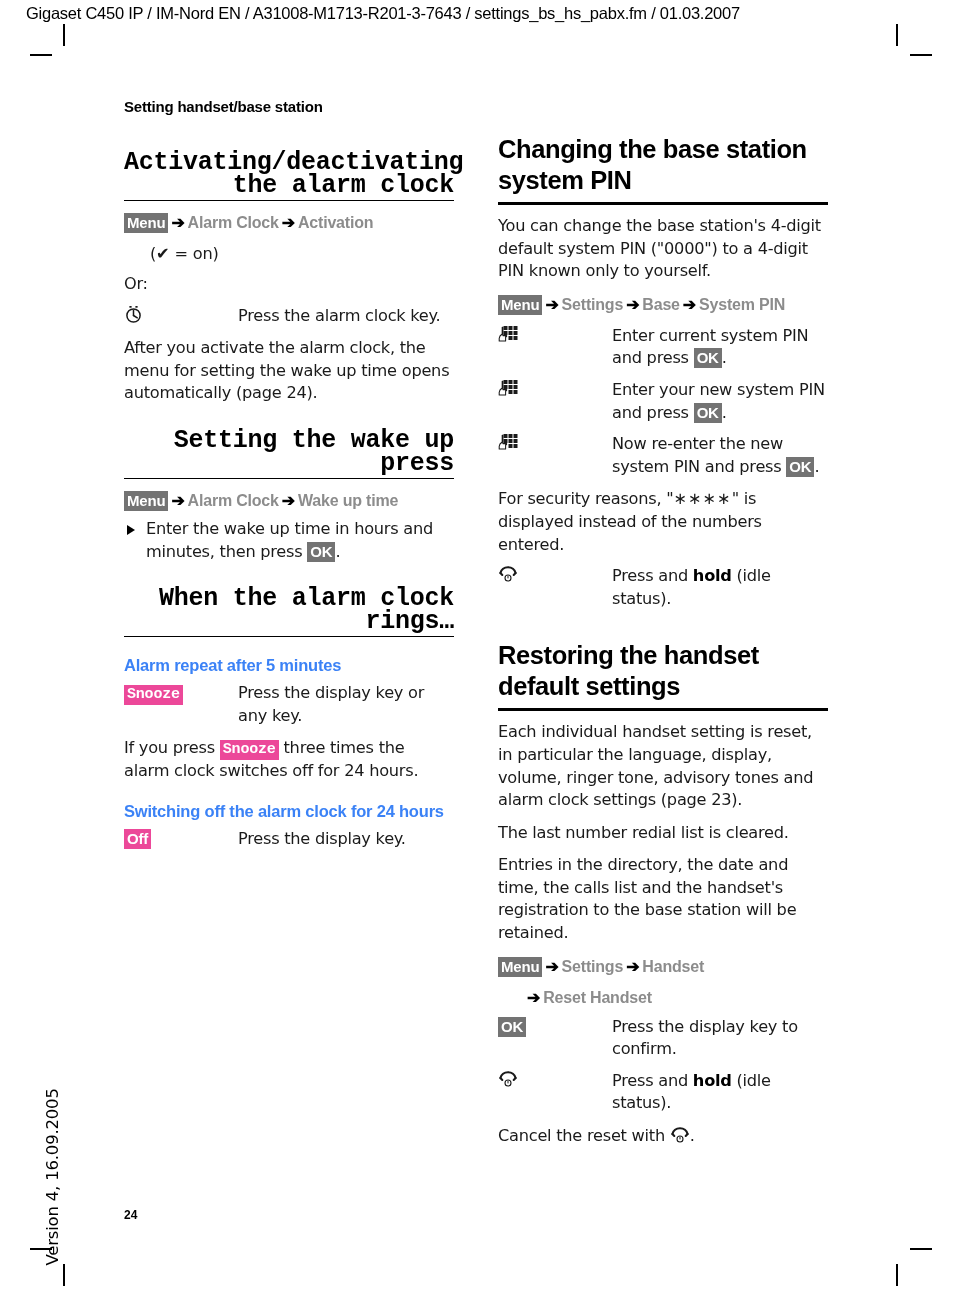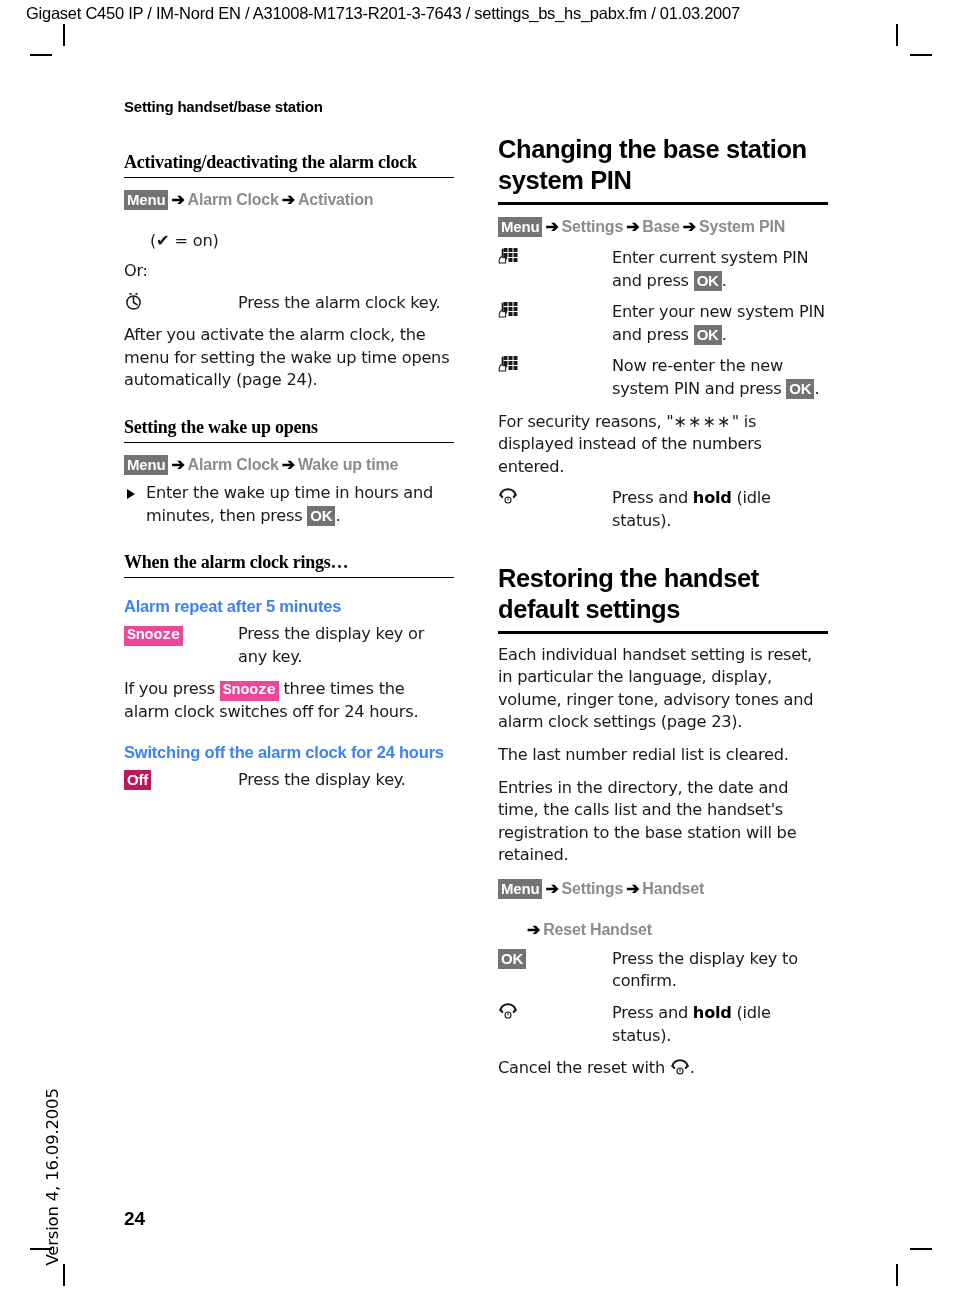--- a/index.html
+++ b/index.html
@@ -66,29 +66,30 @@
     font-size: 25.5px;
     line-height: 31px;
     letter-spacing: -0.4px;
     margin: 0 0 0 0;
     padding: 0 0 6px 0;
     border-bottom: 3.4px solid #000;
     color: #000;
   }
 
   h2.sub {
-    font-family: Liberation Serif, serif;
-    font-weight: bold;
-    font-size: 18px;
+    font-family: Liberation Mono, monospace;
+    font-weight: bold;
+    font-size: 25px;
     line-height: 23px;
     letter-spacing: -0.25px;
     margin: 24px 0 0 0;
     padding: 0 0 3px 0;
     border-bottom: 1.4px solid #000;
     color: #000;
+    text-align: right;
   }
 
   h3.subsub {
     font-family: "Liberation Sans", sans-serif;
     font-weight: bold;
     font-size: 16.5px;
     line-height: 20px;
     letter-spacing: -0.2px;
     margin: 18px 0 2px 0;
     color: #3b82f6;
@@ -117,42 +118,42 @@
   .menupath .arrow {
     color: #000;
     font-weight: bold;
     padding: 0 3px;
     display: inline-block;
     transform: translateY(0px);
   }
   .menupath .indent2 {
     display: block;
     padding-left: 26px;
-    margin-top: 19px;
+    margin-top: 9px;
   }
 
   
   .keybadge {
     display: inline-block;
     background: #6e6e6e;
     color: #ffffff;
     font-family: "Liberation Sans", sans-serif;
     font-weight: bold;
     font-size: 15px;
     line-height: 18px;
     padding: 1px 3px 1px 3px;
     letter-spacing: -0.2px;
     vertical-align: baseline;
     position: relative;
     top: 0px;
   }
   .keybadge.ok     { background: #737373; }
   .keybadge.menu   { background: #737373; }
   .keybadge.snooze { background: #ec4899; font-family: Liberation Mono, monospace; }
-  .keybadge.off    { background: #be185d; }
+  .keybadge.off    { background: #ec4899; }
 
   
   .keyrow {
     position: relative;
     margin: 9px 0 0 0;
     min-height: 22px;
     padding-left: 114px;
     font-family: "DejaVu Sans", sans-serif;
     font-size: 16.2px;
     line-height: 22.6px;
@@ -198,21 +199,21 @@
   }
   .icon svg { display: block; }
 
   
   .page-number {
     position: absolute;
     left: 124px;
     top: 1192px;
     font-family: "Liberation Sans", sans-serif;
     font-weight: bold;
-    font-size: 19px;
+    font-size: 12px;
     color: #000;
   }
   .version-vertical {
     position: absolute;
     left: -78px;
     top: 1110px;
     width: 260px;
     text-align: left;
     transform: rotate(-90deg);
     transform-origin: 50% 50%;
@@ -269,21 +270,21 @@
             <path d="M9.5 10.5 L9.5 5.6" stroke="#1a1a1a" stroke-width="1.5" stroke-linecap="round"></path>
             <path d="M9.5 10.5 L13.3 12.8" stroke="#1a1a1a" stroke-width="1.5" stroke-linecap="round"></path>
           </svg>
         </span>
       </span>
       <span>Press the alarm clock key.</span>
     </div>
 
     <p class="body">After you activate the alarm clock, the menu for setting the wake up time opens automatically (page 24).</p>
 
-    <h2 class="sub">Setting the wake up opens</h2>
+    <h2 class="sub">Setting the wake up press</h2>
 
     <div class="menupath">
       <span class="keybadge menu">Menu</span><span class="arrow">➔</span><span>Alarm Clock</span><span class="arrow">➔</span><span>Wake up time</span>
     </div>
 
     <div class="bullet">
       <span>Enter the wake up time in hours and minutes, then press </span><span class="keybadge ok">OK</span><span>.</span>
     </div>
 
     <h2 class="sub">When the alarm clock rings…</h2>
@@ -309,20 +310,21 @@
       </span>
       <span>Press the display key.</span>
     </div>
 
   </div>
 
   <div class="col col-right">
 
     <h1 class="chapter" style="margin-top:36px;">Changing the base station system PIN</h1>
 
+    <p class="body">You can change the base station's 4-digit default system PIN ("0000") to a 4-digit PIN known only to yourself.</p>
 
     <div class="menupath">
       <span class="keybadge menu">Menu</span><span class="arrow">➔</span><span>Settings</span><span class="arrow">➔</span><span>Base</span><span class="arrow">➔</span><span>System PIN</span>
     </div>
 
     <div class="keyrow">
       <span class="keycell">
         <span class="icon">
           <svg width="20" height="19" viewBox="0 0 20 19">
             <rect x="5.5" y="1" width="4" height="4" fill="#1a1a1a"></rect>

